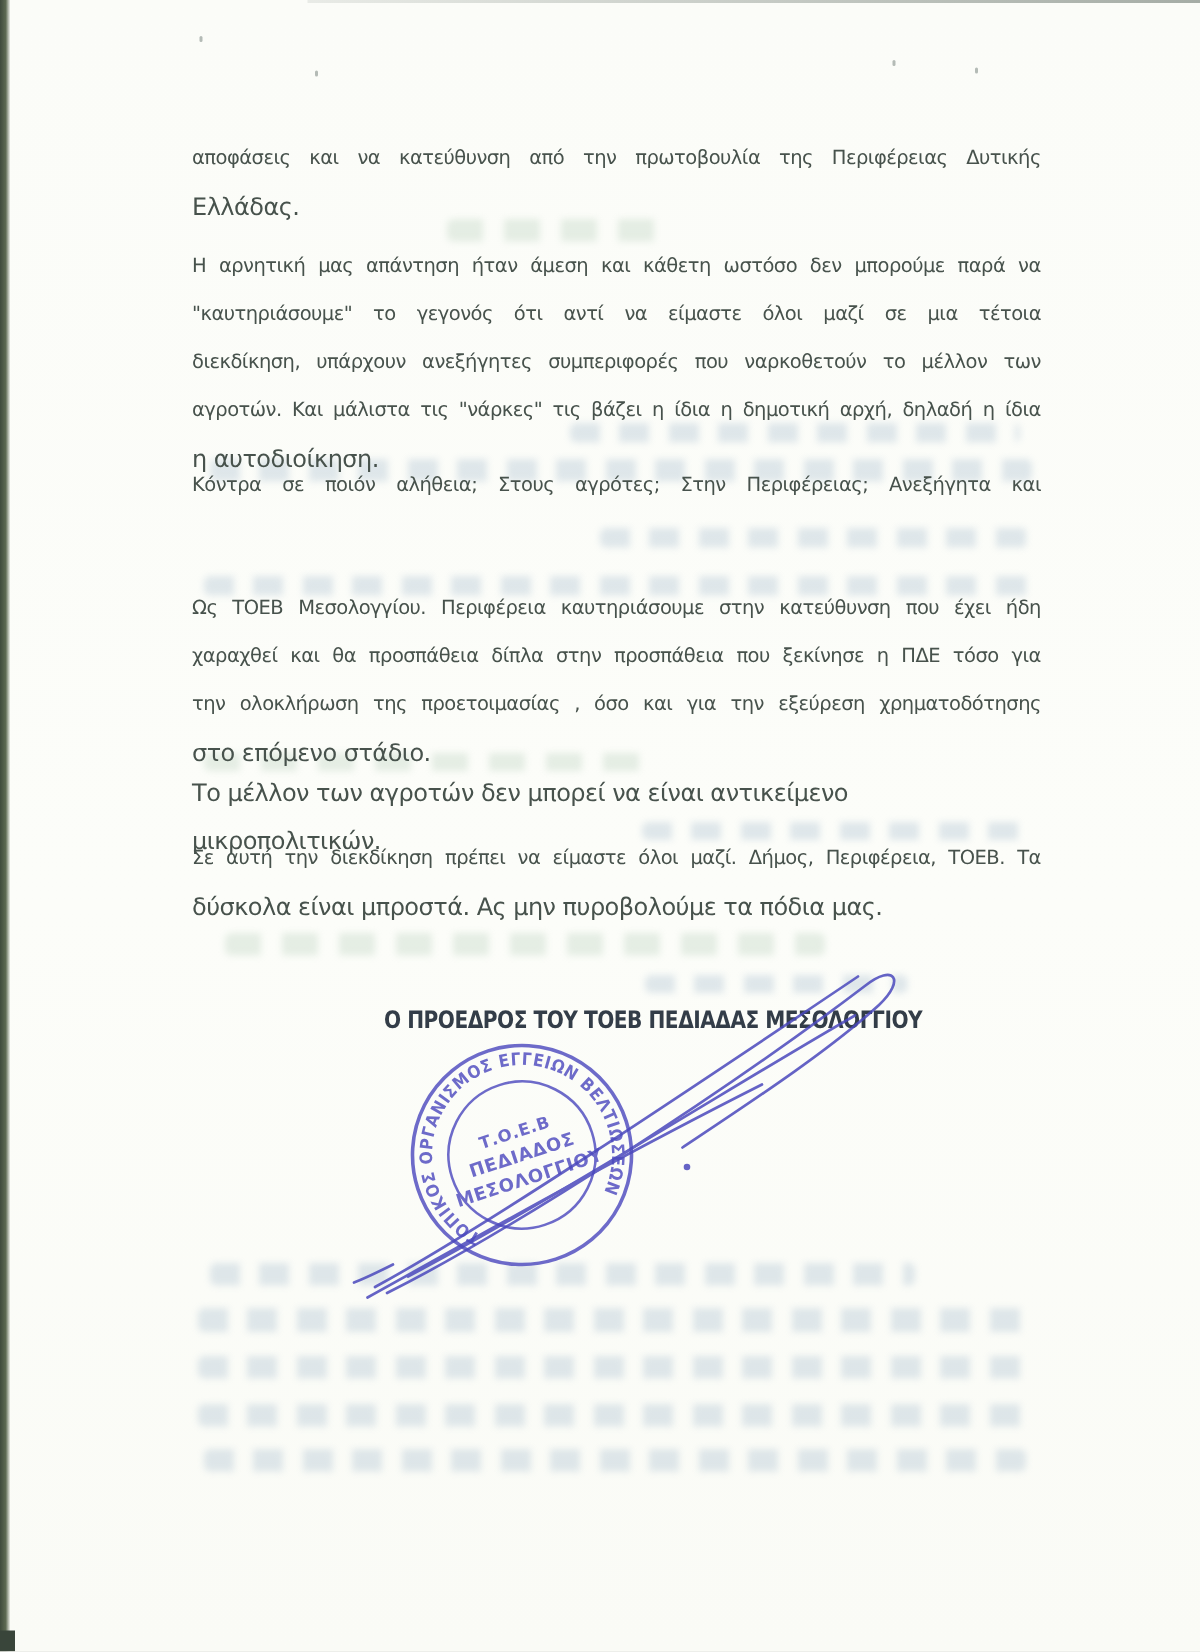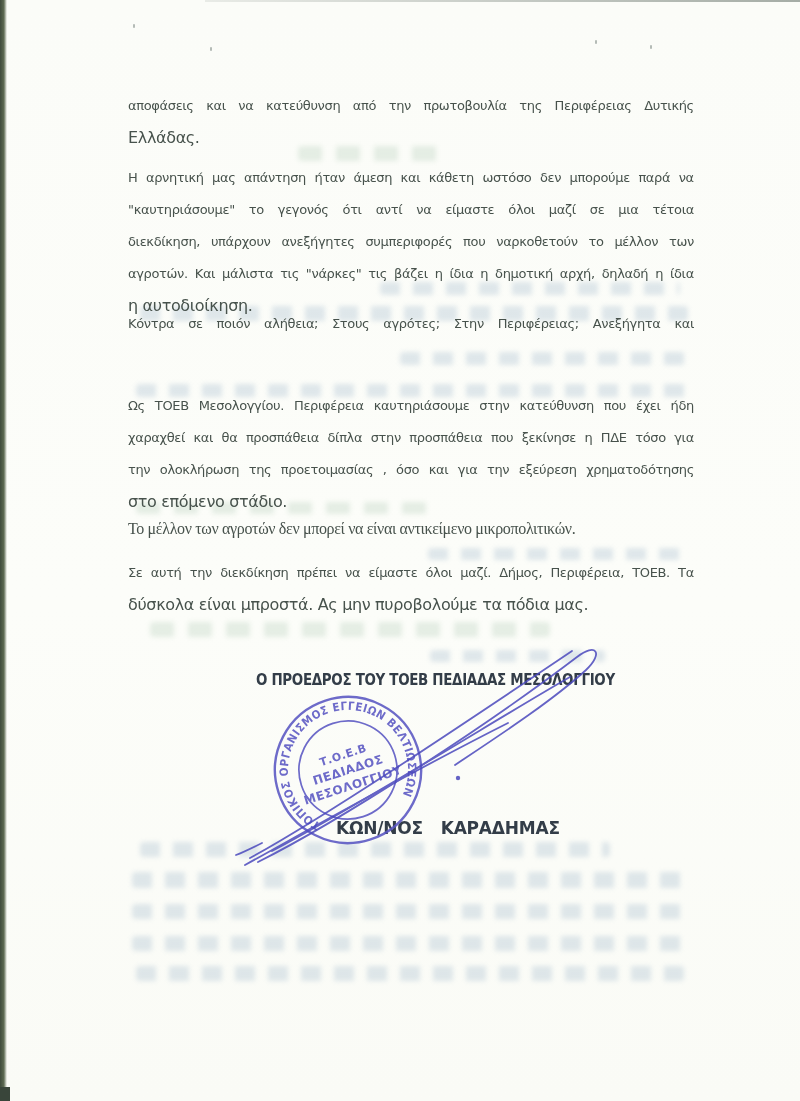--- a/index.html
+++ b/index.html
@@ -200,21 +200,21 @@
         <span>όσο</span>
         <span>και</span>
         <span>για</span>
         <span>την</span>
         <span>εξεύρεση</span>
         <span>χρηματοδότησης</span>
       </div>
     <div class="jlast">στο επόμενο στάδιο.</div>
   </div>
 
-  <div class="para" style="top:513px;font-family:Liberation Serif, serif;">
+  <div class="para" style="top:513px;">
     <div class="jlast">Το μέλλον των αγροτών δεν μπορεί να είναι αντικείμενο μικροπολιτικών.</div>
   </div>
 
   <div class="para" style="top:557px;">
     <div class="jline">
         <span>Σε</span>
         <span>αυτή</span>
         <span>την</span>
         <span>διεκδίκηση</span>
         <span>πρέπει</span>
@@ -250,15 +250,14 @@
     <g stroke="#4b49bd" stroke-width="1.8" fill="none" stroke-linecap="round" opacity="0.85">
       <path d="M50,243 C120,205 250,118 372,36"></path>
       <path d="M58,247 C140,206 285,112 377,42 C396,27 404,38 386,55 C352,86 300,120 255,150"></path>
       <path d="M72,236 C160,190 310,96 370,62"></path>
       <path d="M45,250 C110,214 205,160 308,108"></path>
       <path d="M36,240 C44,237 52,233 62,228"></path>
       <circle cx="258" cy="163" r="2.2" fill="#4b49bd" stroke="none"></circle>
     </g>
   </svg>
 
-  <div class="signer-name">ΚΩΝ/ΝΟΣ ΚΑΡΑΔΗΜΑΣ</div>
 
 </div>
 
 </body></html>

